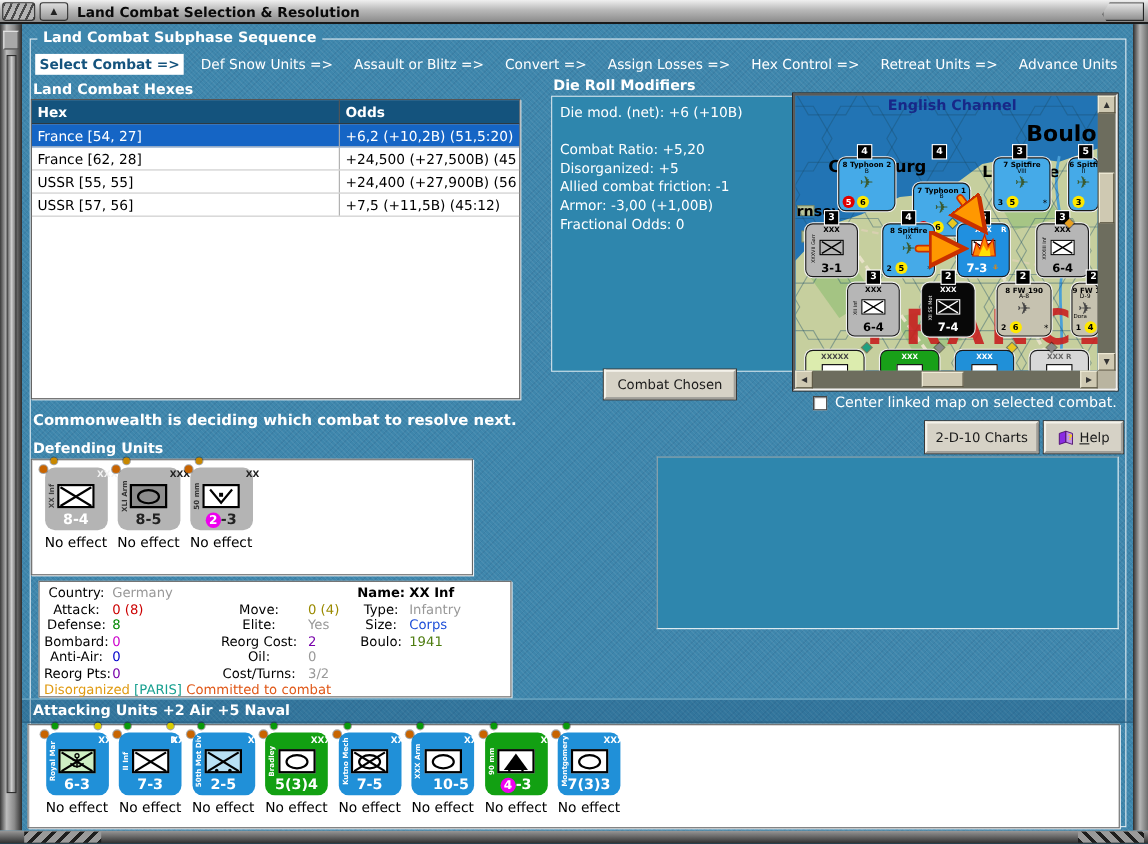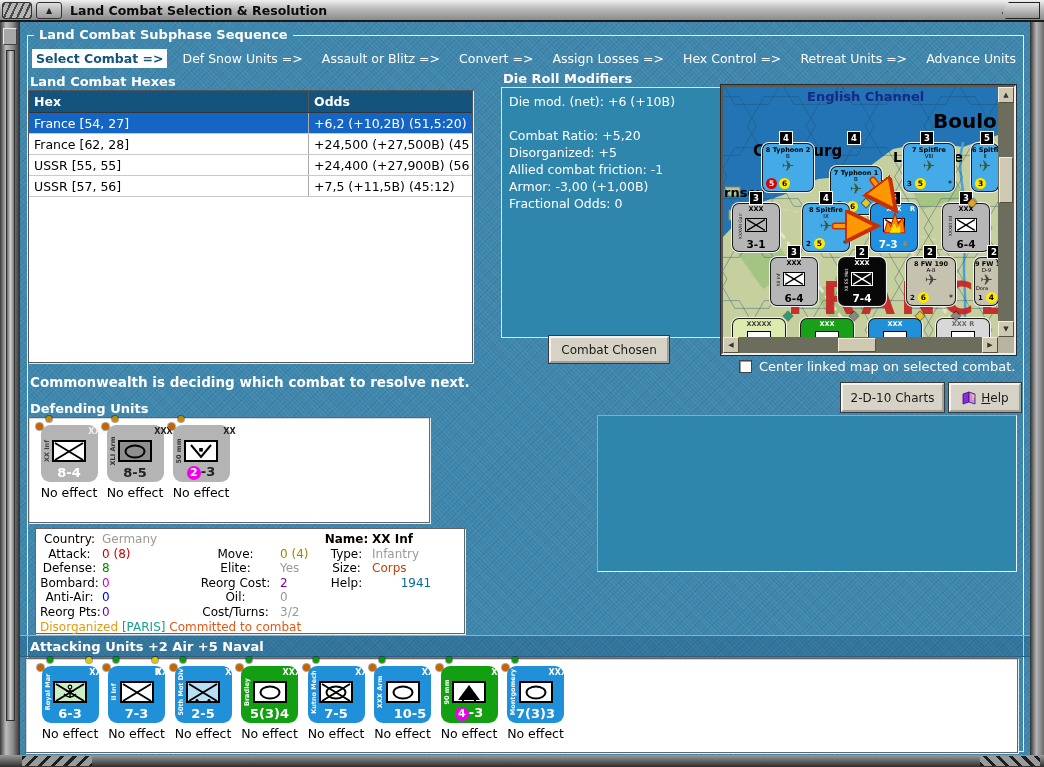--- a/index.html
+++ b/index.html
@@ -522,27 +522,27 @@
           <span class="ivalue" style="color: rgb(204, 0, 0);">0 (8)</span>
           <span class="ilabel">Move:</span>
           <span class="ivalue" style="color: rgb(154, 138, 0);">0 (4)</span>
           <span class="ilabel">Type:</span>
           <span class="ivalue" style="color: rgb(153, 153, 153);">Infantry</span>
           <span class="ilabel">Defense:</span>
           <span class="ivalue" style="color: rgb(0, 136, 0);">8</span>
           <span class="ilabel">Elite:</span>
           <span class="ivalue" style="color: rgb(153, 153, 153);">Yes</span>
           <span class="ilabel">Size:</span>
-          <span class="ivalue" style="color: #c2410c;">Corps</span>
+          <span class="ivalue" style="color: #1d4ed8;">Corps</span>
           <span class="ilabel">Bombard:</span>
           <span class="ivalue" style="color: rgb(204, 0, 204);">0</span>
           <span class="ilabel">Reorg Cost:</span>
           <span class="ivalue" style="color: rgb(119, 0, 170);">2</span>
-          <span class="ilabel">Help:</span>
-          <span class="ivalue" style="color: #0369a1; text-align: center;">1941</span>
+          <span class="ilabel">Boulo:</span>
+          <span class="ivalue" style="color: #4d7c0f;">1941</span>
           <span class="ilabel">Anti-Air:</span>
           <span class="ivalue" style="color: rgb(0, 0, 204);">0</span>
           <span class="ilabel">Oil:</span>
           <span class="ivalue" style="color: rgb(153, 153, 153);">0</span>
           <span class="ilabel"></span>
           <span class="ivalue"></span>
           <span class="ilabel">Reorg Pts:</span>
           <span class="ivalue" style="color: rgb(119, 0, 170);">0</span>
           <span class="ilabel">Cost/Turns:</span>
           <span class="ivalue" style="color: rgb(153, 153, 153);">3/2</span>

